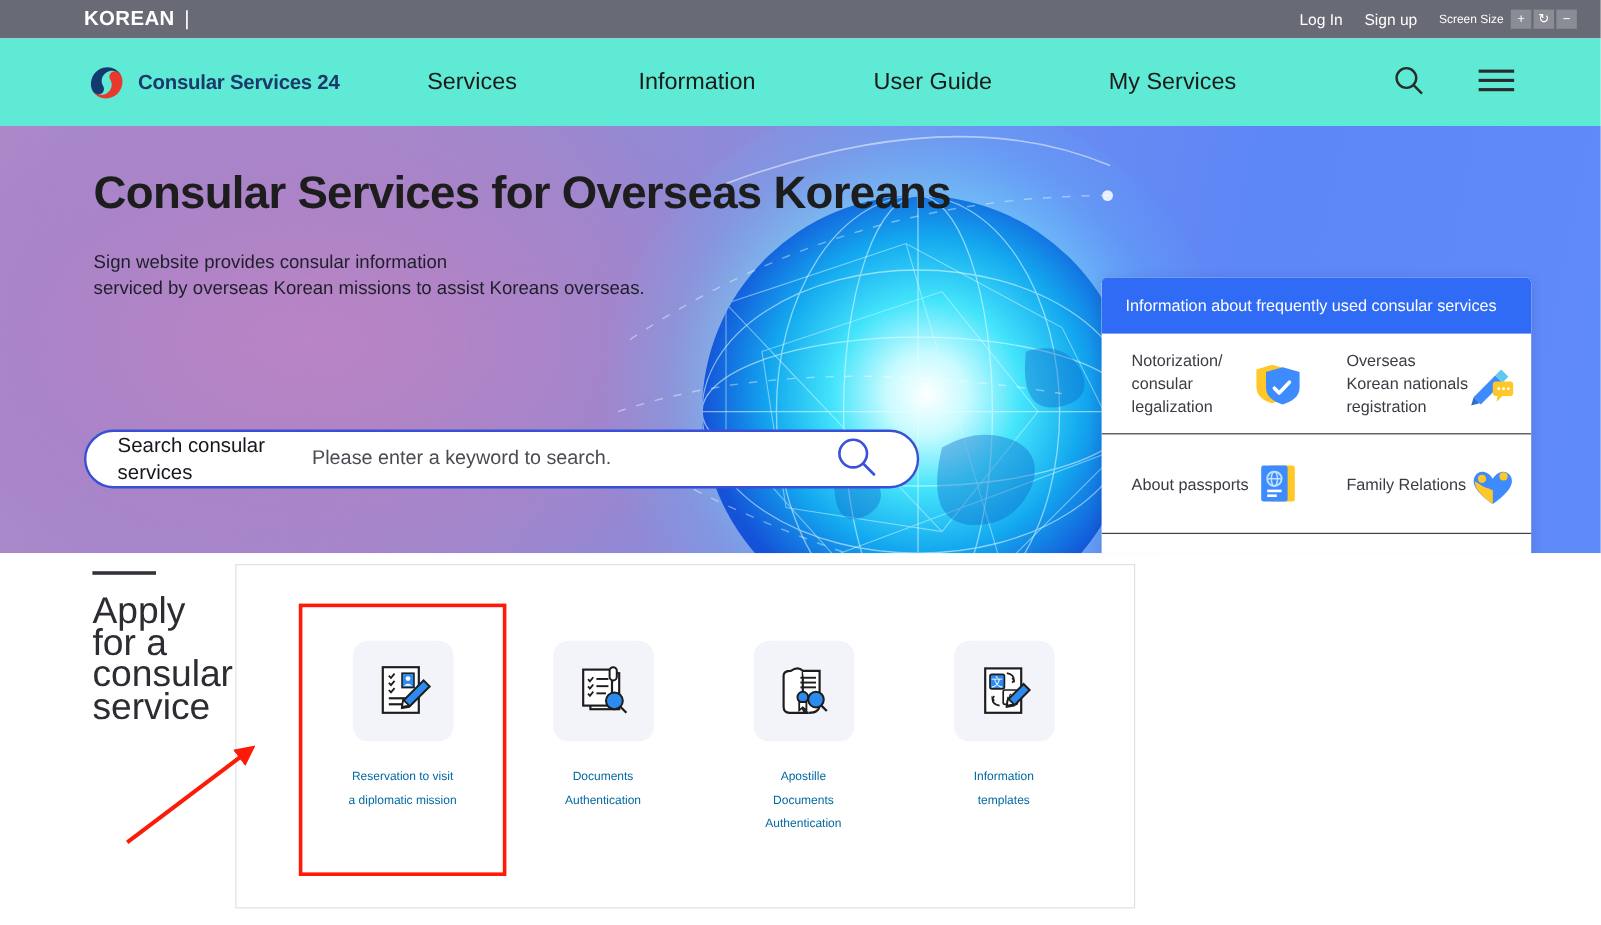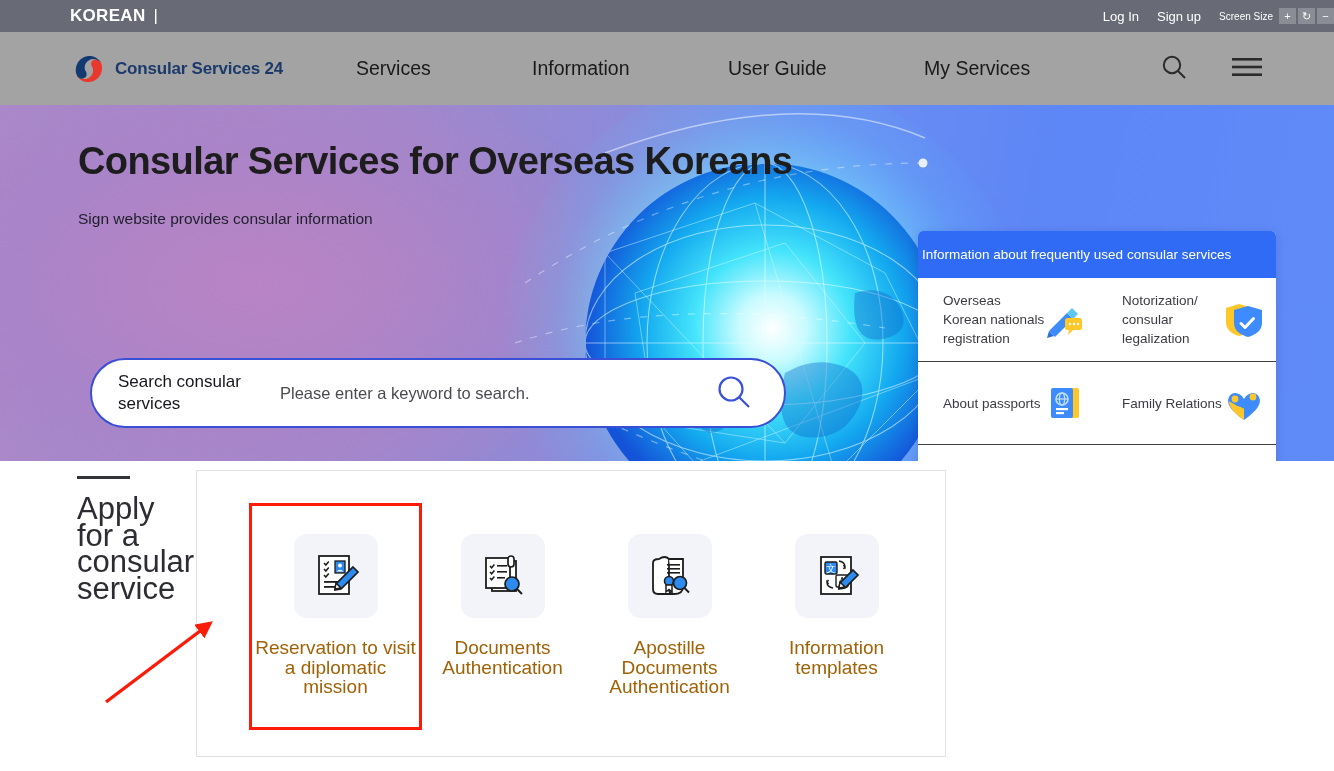--- a/index.html
+++ b/index.html
@@ -10,35 +10,35 @@
   }
   
   .topbar {
     height: 32px; background: #686b75;
     display: flex; align-items: center;
     color: #fff; font-size: 13px;
   }
   .topbar-left { margin-left: 70px; letter-spacing: .3px; font-weight: 600; font-size: 17px; }
   .topbar-left .divider { margin-left: 8px; font-weight: 400; }
   .topbar-right {
-    margin-left: auto; 
+    margin-left: auto; margin-right: 20px;
     display: flex; align-items: center; gap: 18px;
   }
   .topbar-right a { color: #fff; text-decoration: none; font-size: 13px; }
   .screen-size-group { display: flex; align-items: center; gap: 2px; }
   .screen-size-label { font-size: 10px; margin-right: 4px; }
   .ss-btn {
     width: 17px; height: 16px; background: #8a8d95;
     color: #fff; font-size: 11px; line-height: 16px;
     text-align: center; border: none; cursor: pointer;
     font-family: "Liberation Sans", sans-serif;
   }
   
   .navbar {
-    height: 73px; background: #a3a3a3;
+    height: 73px; background: #5eead4;
     display: flex; align-items: center;
     position: relative;
   }
   .logo-wrap { display: flex; align-items: center; margin-left: 72px; gap: 9px; }
   .logo-mark { width: 34px; height: 34px; flex: none; }
   .logo-text {
     font-size: 17px; font-weight: bold; color: #1b3a6b;
     letter-spacing: -0.2px; white-space: nowrap;
   }
   .nav-items { display: flex; align-items: center; margin-left: 73px; }
@@ -73,22 +73,22 @@
   .hero-title {
     position: absolute; left: 78px; top: 35px;
     font-size: 38px; font-weight: bold; color: #1d1d1d;
     letter-spacing: -0.6px; white-space: nowrap;
   }
   .hero-sub {
     position: absolute; left: 78px; top: 103px;
     font-size: 15.5px; color: #1f1f2b; line-height: 22px;
   }
   .searchbar {
-    position: absolute; left: 90px; top: 253px;
-    width: 696px; height: 70px; background: #fff;
+    position: absolute; left: 70px; top: 253px;
+    width: 696px; height: 49px; background: #fff;
     border: 2px solid #3950d6; border-radius: 36px;
     display: flex; align-items: center;
   }
   .search-label {
     margin-left: 26px; width: 152px;
     font-size: 17px; color: #16161e; line-height: 22px;
   }
   .search-input {
     flex: 1; border: none; outline: none; background: transparent;
     font-size: 16.5px; color: #7f1d1d; margin-left: 10px;
@@ -100,21 +100,21 @@
   .infopanel {
     position: absolute; left: 918px; top: 126px; z-index: 5;
     width: 358px; height: 297px;
     background: #fff; border-radius: 5px;
     box-shadow: 0 2px 10px rgba(20,30,80,0.14);
     overflow: hidden;
   }
   .infopanel-head {
     height: 47px; background: #2f6bf5; color: #fff;
     display: flex; align-items: center;
-    font-size: 13.5px; padding-left: 4px; font-weight: 500;
+    font-size: 13.5px; padding-left: 20px; font-weight: 500;
   }
   .info-grid { display: flex; flex-direction: column; }
   .info-row { display: flex; height: 83px; }
   .info-row.rule { border-top: 1px solid #404040; }
   .info-cell {
     flex: 1; display: flex; align-items: center;
     justify-content: space-between; padding: 0 12px 0 25px;
   }
   .info-cell-txt { font-size: 13.5px; color: #3b3b44; line-height: 19px; }
   .info-cell-icon { width: 40px; height: 40px; flex: none; }
@@ -135,21 +135,21 @@
     align-items: center; cursor: pointer;
     padding: 28px 0 30px 0;
   }
   .card.highlighted { outline: 3px solid #fc1b09; outline-offset: 0; }
   .card-icon-box {
     width: 84px; height: 84px; background: #f2f4f9;
     border-radius: 13px; display: flex;
     align-items: center; justify-content: center;
   }
   .card-label {
-    margin-top: 20px; font-size: 19px; color: #a16207;
+    margin-top: 20px; font-size: 10px; color: #0369a1;
     text-align: center; line-height: 19.5px;
   }
   .arrow-anno { position: absolute; left: 90px; top: 605px; pointer-events: none; z-index: 20; }
 </style>
 </head>
 <body>
 
 <div class="topbar">
   <div class="topbar-left">
     <span>KOREAN</span><span class="divider">|</span>
@@ -247,20 +247,21 @@
       <path d="M150 110 Q340 40 470 95"></path>
       <path d="M200 540 Q360 590 520 520"></path>
     </g>
     <circle cx="468" cy="120" r="4.5" fill="#ffffff" opacity="0.85"></circle>
   </svg>
 
   <div class="hero-inner">
     <div class="hero-title">Consular Services for Overseas Koreans</div>
     <div class="hero-sub">
       <div>Sign website provides consular information</div>
+      <div>serviced by overseas Korean missions to assist Koreans overseas.</div>
     </div>
 
     <div class="searchbar">
       <div class="search-label">
         <div>Search consular</div>
         <div>services</div>
       </div>
       <input class="search-input" type="text" placeholder="Please enter a keyword to search." style="">
       <button class="search-go">
         <svg width="40" height="40" viewBox="0 0 40 40">
@@ -268,39 +269,39 @@
             <line x1="25.5" y1="25.5" x2="35" y2="35" stroke="#3a51d8" stroke-width="2.2"></line>
           </svg>
       </button>
     </div>
   </div>
 
   <div class="infopanel">
     <div class="infopanel-head">Information about frequently used consular services</div>
     <div class="info-grid">
       <div class="info-row">
+        <div class="info-cell">
+          <span class="info-cell-txt">Notorization/ consular legalization</span>
+          <svg class="info-cell-icon" viewBox="0 0 40 40">
+            <path d="M15 4 L29 8 v14 c0 8-7 12-14 14 C8 34 2 30 2 22 V8 Z" fill="#ffc727"></path>
+            <path d="M24 6 L38 10 v13 c0 8-7 12-14 14 -7-2-14-6-14-14 V10 Z" fill="#3d8bfd"></path>
+            <path d="M17 23.5 l4 4 8.5-9" fill="none" stroke="#fff" stroke-width="3" stroke-linecap="round" stroke-linejoin="round"></path>
+          </svg>
+        </div>
         <div class="info-cell">
           <span class="info-cell-txt">Overseas Korean nationals registration</span>
           <svg class="info-cell-icon" viewBox="0 0 40 40">
             <path d="M4 31 L22 13 l6 6 L10 37 Z" fill="#3d8bfd"></path>
             <path d="M22 13 l5-5 6 6 -5 5z" fill="#5dc8f0"></path>
             <path d="M4 31 l-2 7 7-2z" fill="#2b6fd0"></path>
             <rect x="20" y="18" width="17" height="12" rx="2.5" fill="#ffc727"></rect>
             <path d="M24 30 l-1 5 5-5z" fill="#ffc727"></path>
             <circle cx="25" cy="24" r="1.2" fill="#fff"></circle>
               <circle cx="29" cy="24" r="1.2" fill="#fff"></circle>
               <circle cx="33" cy="24" r="1.2" fill="#fff"></circle>
-          </svg>
-        </div>
-        <div class="info-cell">
-          <span class="info-cell-txt">Notorization/ consular legalization</span>
-          <svg class="info-cell-icon" viewBox="0 0 40 40">
-            <path d="M15 4 L29 8 v14 c0 8-7 12-14 14 C8 34 2 30 2 22 V8 Z" fill="#ffc727"></path>
-            <path d="M24 6 L38 10 v13 c0 8-7 12-14 14 -7-2-14-6-14-14 V10 Z" fill="#3d8bfd"></path>
-            <path d="M17 23.5 l4 4 8.5-9" fill="none" stroke="#fff" stroke-width="3" stroke-linecap="round" stroke-linejoin="round"></path>
           </svg>
         </div>
       </div>
       <div class="info-row rule">
         <div class="info-cell">
           <span class="info-cell-txt">About passports</span>
           <svg class="info-cell-icon" viewBox="0 0 40 40">
             <rect x="13" y="5" width="21" height="30" rx="2" fill="#ffc727"></rect>
             <rect x="6" y="5" width="22" height="30" rx="2" fill="#3d8bfd"></rect>
             <circle cx="17" cy="16" r="6" fill="none" stroke="#bfe0ff" stroke-width="1.6"></circle>

